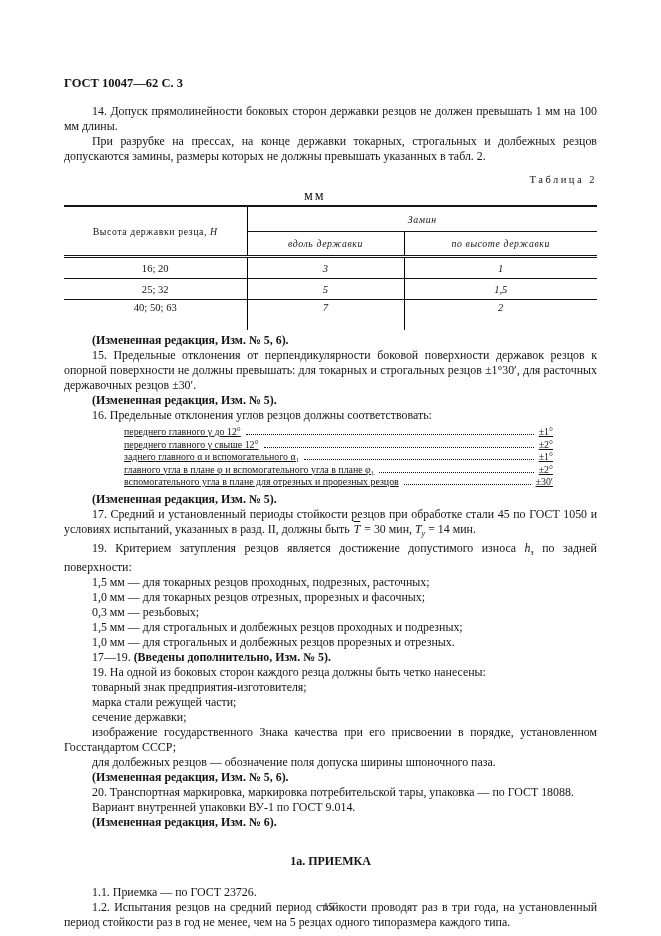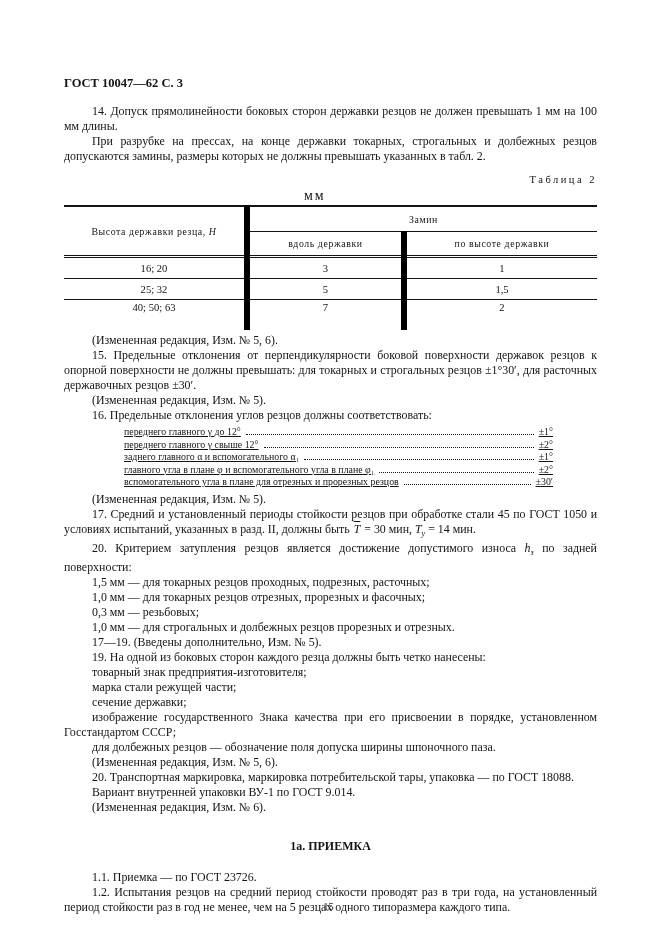--- a/index.html
+++ b/index.html
@@ -23,21 +23,21 @@
     font-weight: bold;
     font-size: 12.5px;
     margin-bottom: 13px;
   }
   .par {
     font-size: 11.9px;
     line-height: 15px;
     text-align: justify;
   }
   .indent { text-indent: 28px; }
-  .bold { font-weight: normal; }
+  .bold { font-weight: bold; }
   .it { font-style: italic; }
   .tbar {
     font-style: italic;
     text-decoration: overline;
     padding: 0 1px;
   }
   sub { font-size: 8px; }
   .tbl-caption {
     text-align: right;
     font-size: 10.5px;
@@ -57,21 +57,21 @@
     border-top: 2px solid #141414;
     font-size: 9.8px;
   }
   table.t2 td {
     text-align: center;
     vertical-align: middle;
     padding: 2px 4px;
   }
   table.t2 thead td { letter-spacing: 0.6px; }
   table.t2 thead { border-bottom: 3px double #141414; }
-  table.t2 .vline { border-left: 6px solid #000000; }
+  table.t2 .vline { border-left: 1px solid #000000; font-style: italic; }
   table.t2 .zamin { border-bottom: 1px solid #141414; height: 20px; }
   table.t2 .subhead { height: 19px; }
   table.t2 tbody td { font-size: 10.6px; height: 16px; }
   table.t2 tbody tr + tr td { border-top: 1px solid #141414; }
   table.t2 tbody tr.last td { padding-bottom: 12px; vertical-align: top; }
   .tol-list {
     margin: 3px 44px 3px 60px;
     font-size: 9.9px;
     line-height: 12.5px;
   }
@@ -175,25 +175,26 @@
       <span>вспомогательного угла в плане для отрезных и прорезных резцов</span>
       <span class="leader"></span>
       <span>±30′</span>
     </div>
   </div>
 
   <div class="par indent bold">(Измененная редакция, Изм. № 5).</div>
 
   <div class="par indent"><span>17. Средний и установленный периоды стойкости резцов при обработке стали 45 по ГОСТ 1050 и условиях испытаний, указанных в разд. II, должны быть </span><span class="tbar">T</span><span> = 30 мин, </span><span class="it"><span>T</span><sub>у</sub></span><span> = 14 мин.</span></div>
 
-  <div class="par indent"><span>20. Критерием затупления резцов является достижение допустимого износа </span><span class="it"><span>h</span><sub>з</sub></span><span> по задней поверхности:</span></div>
+  <div class="par indent"><span>19. Критерием затупления резцов является достижение допустимого износа </span><span class="it"><span>h</span><sub>з</sub></span><span> по задней поверхности:</span></div>
 
   <div class="par indent">1,5 мм — для токарных резцов проходных, подрезных, расточных;</div>
   <div class="par indent">1,0 мм — для токарных резцов отрезных, прорезных и фасочных;</div>
   <div class="par indent">0,3 мм — резьбовых;</div>
+  <div class="par indent">1,5 мм — для строгальных и долбежных резцов проходных и подрезных;</div>
   <div class="par indent">1,0 мм — для строгальных и долбежных резцов прорезных и отрезных.</div>
 
   <div class="par indent"><span>17—19. </span><span class="bold">(Введены дополнительно, Изм. № 5).</span></div>
 
   <div class="par indent">19. На одной из боковых сторон каждого резца должны быть четко нанесены:</div>
   <div class="par indent">товарный знак предприятия-изготовителя;</div>
   <div class="par indent">марка стали режущей части;</div>
   <div class="par indent">сечение державки;</div>
   <div class="par indent">изображение государственного Знака качества при его присвоении в порядке,  установленном Госстандартом СССР;</div>
   <div class="par indent">для долбежных резцов — обозначение поля допуска ширины шпоночного паза.</div>

